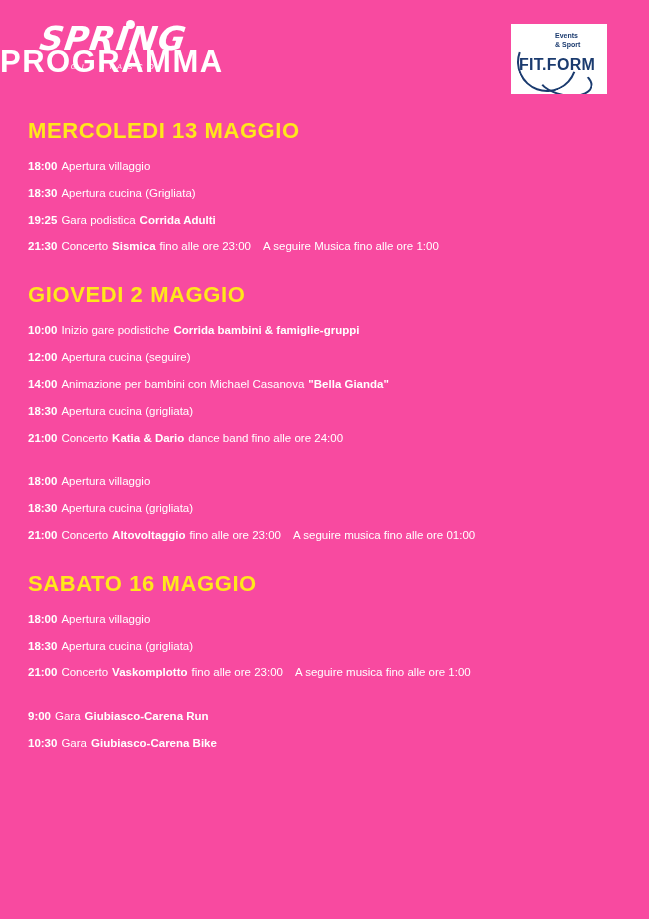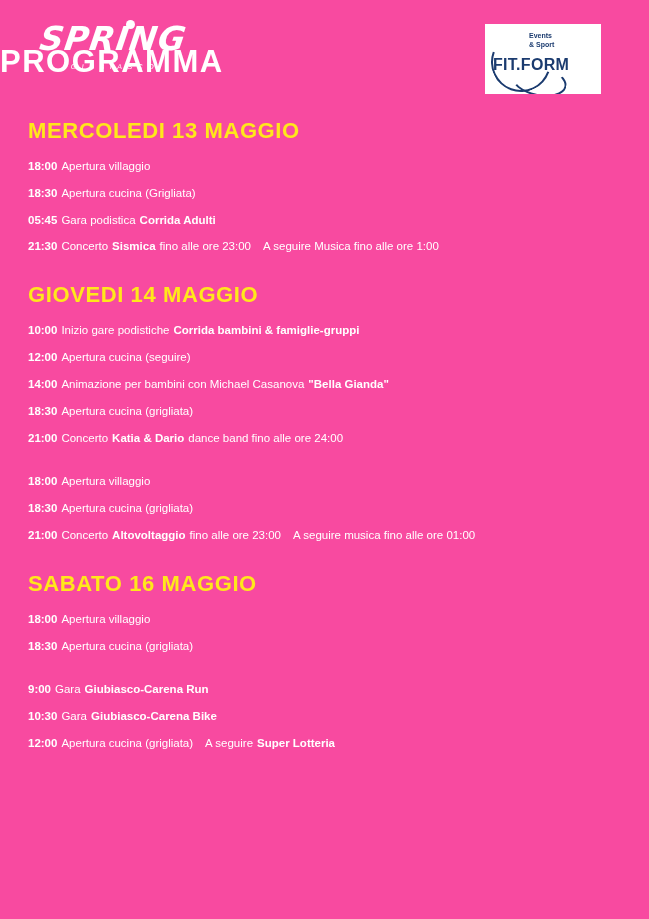--- a/index.html
+++ b/index.html
@@ -69,23 +69,23 @@
     top: 44px;
     text-align: left;
     font-size: 31px;
     font-weight: bold;
     letter-spacing: 1.5px;
     color: #ffffff;
   }
 
   .logo-fit {
     position: absolute;
-    right: 48px;
+    right: 42px;
     top: 24px;
-    width: 116px;
+    width: 96px;
     height: 70px;
     background: #ffffff;
     overflow: hidden;
   }
   .logo-fit .ev {
     position: absolute;
     left: 44px;
     top: 8px;
     font-size: 7px;
     font-weight: bold;
@@ -189,41 +189,41 @@
       <div class="name">FIT.FORM</div>
     </div>
 
   </div>
 
   <div class="schedule">
       <div class="day-block">
         <div class="day-title">MERCOLEDI 13 MAGGIO</div>
         <div class="event-row"><span class="t">18:00</span><span class="spacer-sm">&nbsp;</span><span class="d">Apertura villaggio</span></div>
         <div class="event-row"><span class="t">18:30</span><span class="spacer-sm">&nbsp;</span><span class="d">Apertura cucina (Grigliata)</span></div>
-        <div class="event-row"><span class="t">05:45</span><span class="spacer-sm">&nbsp;</span><span class="d">Gara podistica</span><span class="spacer-sm">&nbsp;</span><span class="h">Corrida Adulti</span></div>
+        <div class="event-row"><span class="t">19:25</span><span class="spacer-sm">&nbsp;</span><span class="d">Gara podistica</span><span class="spacer-sm">&nbsp;</span><span class="h">Corrida Adulti</span></div>
         <div class="event-row"><span class="t">21:30</span><span class="spacer-sm">&nbsp;</span><span class="d">Concerto</span><span class="spacer-sm">&nbsp;</span><span class="h">Sismica</span><span class="spacer-sm">&nbsp;</span><span class="x">fino alle ore 23:00</span><span class="gap">&nbsp;</span><span class="x">A seguire Musica fino alle ore 1:00</span></div>
       </div>
       <div class="day-block">
-        <div class="day-title">GIOVEDI 14 MAGGIO</div>
+        <div class="day-title">GIOVEDI 2 MAGGIO</div>
         <div class="event-row"><span class="t">10:00</span><span class="spacer-sm">&nbsp;</span><span class="d">Inizio gare podistiche</span><span class="spacer-sm">&nbsp;</span><span class="h">Corrida bambini &amp; famiglie-gruppi</span></div>
         <div class="event-row"><span class="t">12:00</span><span class="spacer-sm">&nbsp;</span><span class="d">Apertura cucina (seguire)</span></div>
         <div class="event-row"><span class="t">14:00</span><span class="spacer-sm">&nbsp;</span><span class="d">Animazione per bambini con Michael Casanova</span><span class="spacer-sm">&nbsp;</span><span class="h">"Bella Gianda"</span></div>
         <div class="event-row"><span class="t">18:30</span><span class="spacer-sm">&nbsp;</span><span class="d">Apertura cucina (grigliata)</span></div>
         <div class="event-row"><span class="t">21:00</span><span class="spacer-sm">&nbsp;</span><span class="d">Concerto</span><span class="spacer-sm">&nbsp;</span><span class="h">Katia &amp; Dario</span><span class="spacer-sm">&nbsp;</span><span class="x">dance band fino alle ore 24:00</span></div>
       </div>
       <div class="day-block">
         <div class="event-row"><span class="t">18:00</span><span class="spacer-sm">&nbsp;</span><span class="d">Apertura villaggio</span></div>
         <div class="event-row"><span class="t">18:30</span><span class="spacer-sm">&nbsp;</span><span class="d">Apertura cucina (grigliata)</span></div>
         <div class="event-row"><span class="t">21:00</span><span class="spacer-sm">&nbsp;</span><span class="d">Concerto</span><span class="spacer-sm">&nbsp;</span><span class="h">Altovoltaggio</span><span class="spacer-sm">&nbsp;</span><span class="x">fino alle ore 23:00</span><span class="gap">&nbsp;</span><span class="x">A seguire musica fino alle ore 01:00</span></div>
       </div>
       <div class="day-block">
         <div class="day-title">SABATO 16 MAGGIO</div>
         <div class="event-row"><span class="t">18:00</span><span class="spacer-sm">&nbsp;</span><span class="d">Apertura villaggio</span></div>
         <div class="event-row"><span class="t">18:30</span><span class="spacer-sm">&nbsp;</span><span class="d">Apertura cucina (grigliata)</span></div>
+        <div class="event-row"><span class="t">21:00</span><span class="spacer-sm">&nbsp;</span><span class="d">Concerto</span><span class="spacer-sm">&nbsp;</span><span class="h">Vaskomplotto</span><span class="spacer-sm">&nbsp;</span><span class="x">fino alle ore 23:00</span><span class="gap">&nbsp;</span><span class="x">A seguire musica fino alle ore 1:00</span></div>
       </div>
       <div class="day-block">
         <div class="event-row"><span class="t">9:00</span><span class="spacer-sm">&nbsp;</span><span class="d">Gara</span><span class="spacer-sm">&nbsp;</span><span class="h">Giubiasco-Carena Run</span></div>
         <div class="event-row"><span class="t">10:30</span><span class="spacer-sm">&nbsp;</span><span class="d">Gara</span><span class="spacer-sm">&nbsp;</span><span class="h">Giubiasco-Carena Bike</span></div>
-        <div class="event-row"><span class="t">12:00</span><span class="spacer-sm">&nbsp;</span><span class="d">Apertura cucina (grigliata)</span><span class="gap">&nbsp;</span><span class="x">A seguire</span><span class="spacer-sm">&nbsp;</span><span class="h">Super Lotteria</span></div>
       </div>
     </div>
 
 </div>
 
 </body></html>

